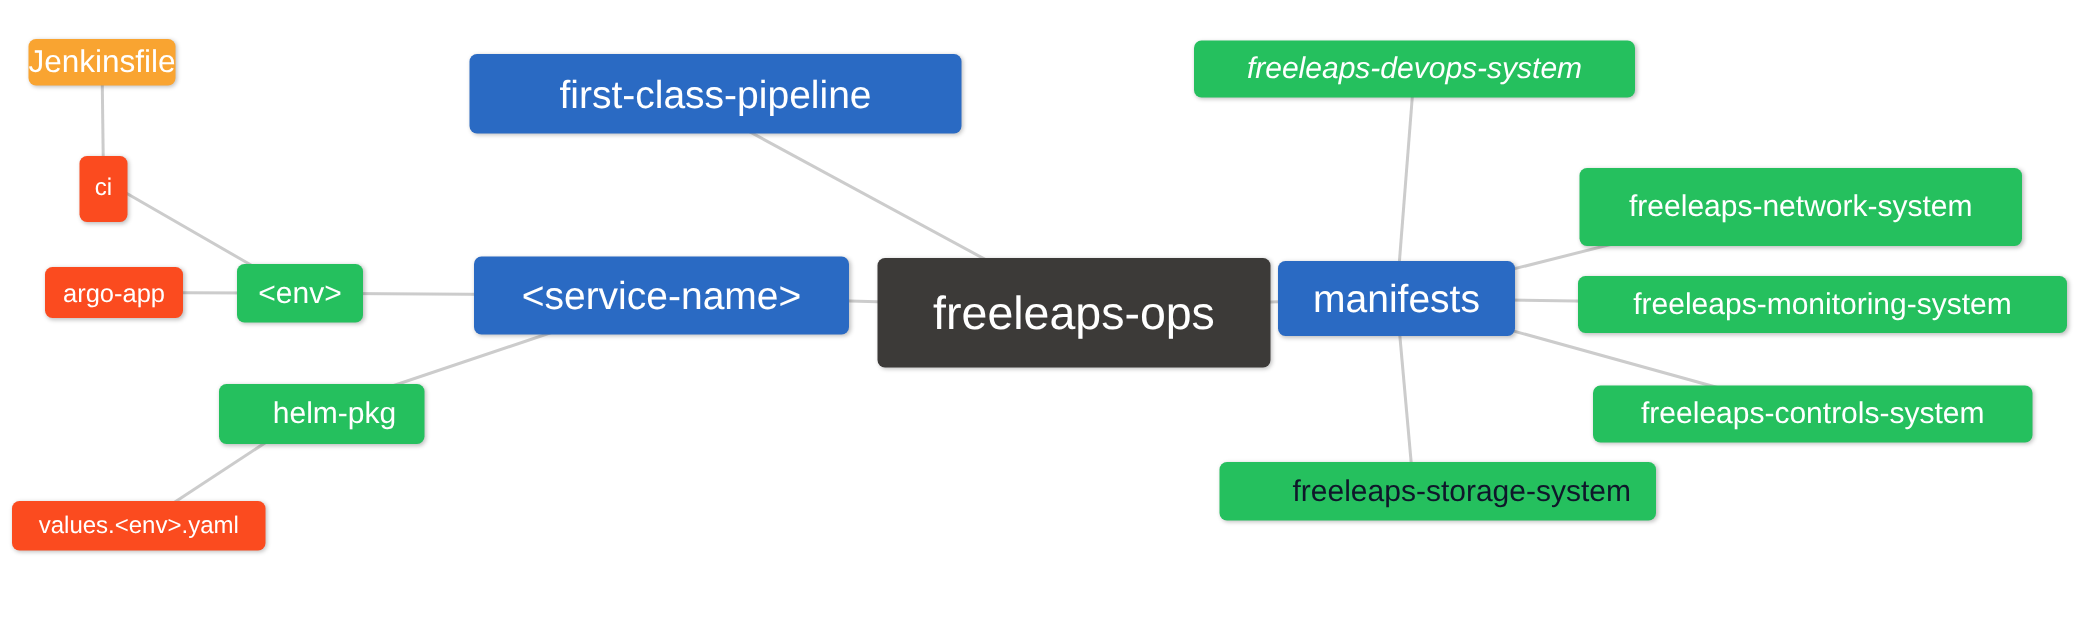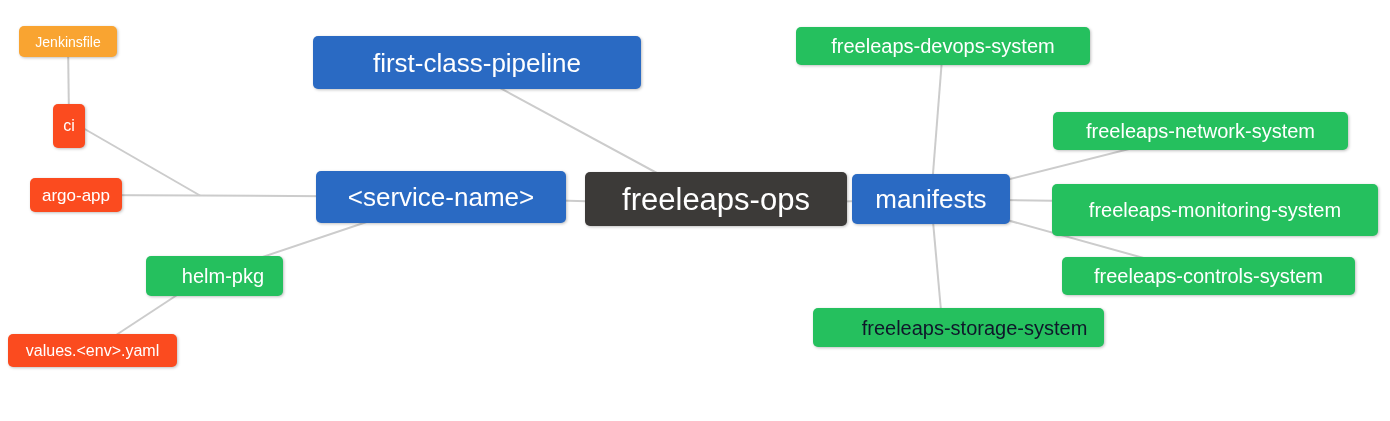--- a/index.html
+++ b/index.html
@@ -51,54 +51,57 @@
       <line x1="92.5" y1="350.5" x2="206" y2="276" stroke="#cccccc" stroke-width="2"></line>
       <line x1="453" y1="62.5" x2="716" y2="205" stroke="#cccccc" stroke-width="2"></line>
       <line x1="441" y1="197" x2="716" y2="205" stroke="#cccccc" stroke-width="2"></line>
       <line x1="716" y1="205" x2="931" y2="199" stroke="#cccccc" stroke-width="2"></line>
       <line x1="931" y1="199" x2="943" y2="46" stroke="#cccccc" stroke-width="2"></line>
       <line x1="931" y1="199" x2="1200.5" y2="131" stroke="#cccccc" stroke-width="2"></line>
       <line x1="931" y1="199" x2="1215" y2="203" stroke="#cccccc" stroke-width="2"></line>
       <line x1="931" y1="199" x2="1208.5" y2="276" stroke="#cccccc" stroke-width="2"></line>
       <line x1="931" y1="199" x2="942.5" y2="327.5" stroke="#cccccc" stroke-width="2"></line>
     </svg>
-<div class="node" style="left: 19px; top: 26px; width: 98px; height: 31px; background: rgb(249, 164, 49); color: rgb(255, 255, 255); font-size: 14px; text-align: right;">
+<div class="node" style="left: 19px; top: 26px; width: 98px; height: 31px; background: rgb(249, 164, 49); color: rgb(255, 255, 255); font-size: 21px; text-align: right;">
       <span>Jenkinsfile</span>
     </div>
     <div class="node" style="left: 53px; top: 104px; width: 32px; height: 44px; background: rgb(251, 75, 31); color: rgb(255, 255, 255); font-size: 16px;">
       <span>ci</span>
     </div>
     <div class="node" style="left: 30px; top: 178px; width: 92px; height: 34px; background: rgb(251, 75, 31); color: rgb(255, 255, 255); font-size: 17px;">
       <span>argo-app</span>
+    </div>
+    <div class="node" style="left: 158px; top: 176px; width: 84px; height: 39px; background: rgb(37, 192, 94); color: rgb(255, 255, 255); font-size: 20px;">
+      <span>&lt;env&gt;</span>
     </div>
     <div class="node" style="left: 146px; top: 256px; width: 120px; height: 40px; background: rgb(37, 192, 94); color: rgb(255, 255, 255); font-size: 20px; padding-left: 17px;">
       <span>helm-pkg</span>
     </div>
     <div class="node" style="left: 8px; top: 334px; width: 169px; height: 33px; background: rgb(251, 75, 31); color: rgb(255, 255, 255); font-size: 16px; justify-content: center;">
       <span>values.&lt;env&gt;.yaml</span>
     </div>
     <div class="node" style="left: 313px; top: 36px; width: 328px; height: 53px; background: rgb(42, 106, 195); color: rgb(255, 255, 255); font-size: 26px;">
       <span>first-class-pipeline</span>
     </div>
     <div class="node" style="left: 316px; top: 171px; width: 250px; height: 52px; background: rgb(42, 106, 195); color: rgb(255, 255, 255); font-size: 26px;">
       <span>&lt;service-name&gt;</span>
     </div>
-    <div class="node" style="left: 585px; top: 172px; width: 262px; height: 54px; background: rgb(60, 58, 56); color: rgb(255, 255, 255); font-size: 31px;">
+    <div class="node" style="left: 585px; top: 172px; width: 262px; height: 73px; background: rgb(60, 58, 56); color: rgb(255, 255, 255); font-size: 31px;">
       <span>freeleaps-ops</span>
     </div>
     <div class="node" style="left: 852px; top: 174px; width: 158px; height: 50px; background: rgb(42, 106, 195); color: rgb(255, 255, 255); font-size: 26px;">
       <span>manifests</span>
     </div>
-    <div class="node" style="left: 796px; top: 27px; width: 294px; height: 38px; background: rgb(37, 192, 94); color: rgb(255, 255, 255); font-size: 20px;">
+    <div class="node" style="left: 796px; top: 27px; width: 294px; height: 38px; background: rgb(37, 192, 94); color: rgb(255, 255, 255); font-size: 20px; font-style: italic;">
       <span>freeleaps-devops-system</span>
     </div>
-    <div class="node" style="left: 1053px; top: 112px; width: 295px; height: 38px; background: rgb(37, 192, 94); color: rgb(255, 255, 255); font-size: 20px;">
+    <div class="node" style="left: 1053px; top: 112px; width: 295px; height: 52px; background: rgb(37, 192, 94); color: rgb(255, 255, 255); font-size: 20px;">
       <span>freeleaps-network-system</span>
     </div>
-    <div class="node" style="left: 1052px; top: 184px; width: 326px; height: 52px; background: rgb(37, 192, 94); color: rgb(255, 255, 255); font-size: 20px;">
+    <div class="node" style="left: 1052px; top: 184px; width: 326px; height: 38px; background: rgb(37, 192, 94); color: rgb(255, 255, 255); font-size: 20px;">
       <span>freeleaps-monitoring-system</span>
     </div>
     <div class="node" style="left: 1062px; top: 257px; width: 293px; height: 38px; background: rgb(37, 192, 94); color: rgb(255, 255, 255); font-size: 20px;">
       <span>freeleaps-controls-system</span>
     </div>
     <div class="node" style="left: 813px; top: 308px; width: 259px; height: 39px; background: rgb(37, 192, 94); color: #0f172a; font-size: 20px; padding-left: 32px;">
       <span>freeleaps-storage-system</span>
     </div>
   </div>
 

